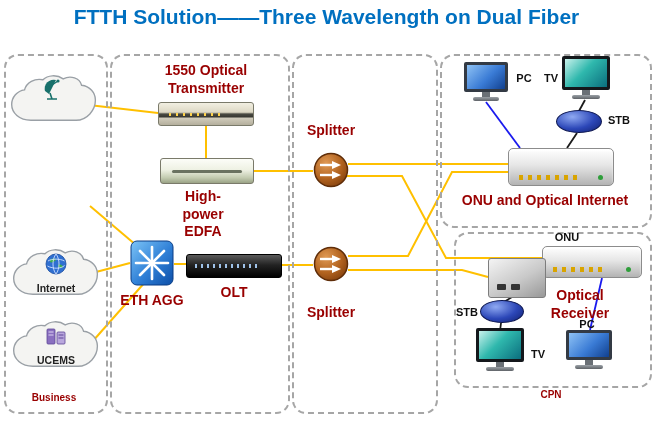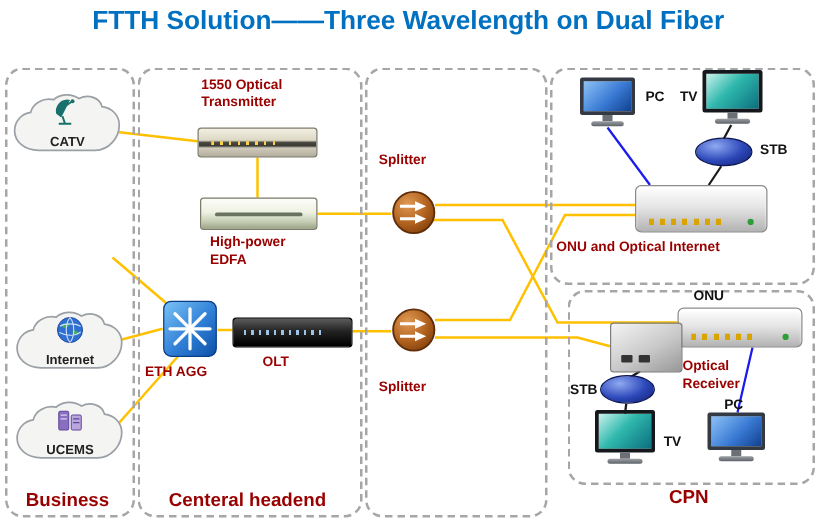--- a/index.html
+++ b/index.html
@@ -1,23 +1,23 @@
 <!DOCTYPE html>
 <html style="--title: #0070C0; --label: #990000; --wire: #FFC000; --wire-blue: #1a1aee; --wire-black: #1b1b1b; --box-border: #a6a6a6;"><head>
 <meta charset="utf-8">
 <style>
   html,body{margin:0;padding:0;background:#fff;}
   .stage{position:relative;width:653px;height:422px;background:#fff;overflow:hidden;
          font-family:"Liberation Sans",sans-serif;}
   .title{position:absolute;left:0;top:5px;width:100%;text-align:center;
          font-size:21px;font-weight:bold;color:var(--title,#0070C0);}
   .zone{position:absolute;border:2px dashed var(--box-border,#a6a6a6);border-radius:14px;}
-  .zlbl{position:absolute;text-align:center;color:var(--label,#990000);font-weight:bold;font-size:15px;}
-  .lbl{position:absolute;color:var(--label,#990000);font-weight:bold;font-size:11px;
-       text-align:left;line-height:1.25;}
+  .zlbl{position:absolute;text-align:center;color:var(--label,#990000);font-weight:bold;font-size:10px;}
+  .lbl{position:absolute;color:var(--label,#990000);font-weight:bold;font-size:14px;
+       text-align:center;line-height:1.25;}
   .nlbl{position:absolute;color:#111;font-weight:bold;font-size:11px;text-align:center;}
   .wires{position:absolute;left:0;top:0;pointer-events:none;}
   .wy{stroke:var(--wire,#FFC000);stroke-width:2;fill:none;}
   .wb{stroke:var(--wire-blue,#1a1aee);stroke-width:1.8;fill:none;}
   .wk{stroke:var(--wire-black,#1b1b1b);stroke-width:1.8;fill:none;}
   .cloud{position:absolute;width:92px;height:56px;}
   .cshape{position:absolute;inset:0;width:100%;height:100%;}
   .cicon{position:absolute;left:50%;top:6px;transform:translateX(-50%);width:26px;height:24px;}
   .clabel{position:absolute;left:0;right:0;bottom:8px;text-align:center;
           font-size:10.5px;font-weight:600;color:#222;}
@@ -98,34 +98,32 @@
     <path class="wk" d="M501 323 L500 331"></path>
   </svg>
 
   <div class="zone" style="left:4px;top:54px;width:100px;height:356px;"></div>
   <div class="zone" style="left:110px;top:54px;width:176px;height:356px;"></div>
   <div class="zone" style="left:292px;top:54px;width:142px;height:356px;"></div>
   <div class="zone" style="left:440px;top:54px;width:208px;height:170px;"></div>
   <div class="zone" style="left:454px;top:232px;width:194px;height:152px;"></div>
 
   <div class="zlbl" style="left:4px;top:392px;width:100px;">Business</div>
-  <div class="zlbl" style="left:110px;top:392px;width:176px;">Centeral headend</div>
   <div class="zlbl" style="left:454px;top:389px;width:194px;">CPN</div>
 
   <div class="cloud" style="left:8px;top:72px;">
     <svg class="cshape" viewBox="0 0 100 56">
       <path d="M25 50 C12 50 4 42 4 33 C4 25 10 18 18 17 C20 9 29 4 38 6 C43 1 53 0 60 5 C68 1 78 4 80 12 C89 13 95 20 95 28 C95 39 86 50 74 50 Z" fill="#f4f4f2" stroke="#9aa0a6" stroke-width="1.5"></path>
     </svg>
     <svg class="cicon" viewBox="0 0 24 24">
       <path d="M3 13 A9 9 0 0 1 14 2 L7 16 Z" fill="#17706b"></path>
       <line x1="7" y1="9" x2="16" y2="3" stroke="#17706b" stroke-width="1.4"></line>
       <circle cx="16" cy="3" r="1.6" fill="#17706b"></circle>
       <path d="M8 15 L10 21 M5 21 H15" stroke="#17706b" stroke-width="1.6" fill="none"></path>
     </svg>
-    <div class="clabel">CATV</div>
   </div>
 
 
   <div class="cloud" style="left:10px;top:246px;">
     <svg class="cshape" viewBox="0 0 100 56">
       <path d="M25 50 C12 50 4 42 4 33 C4 25 10 18 18 17 C20 9 29 4 38 6 C43 1 53 0 60 5 C68 1 78 4 80 12 C89 13 95 20 95 28 C95 39 86 50 74 50 Z" fill="#f4f4f2" stroke="#9aa0a6" stroke-width="1.5"></path>
     </svg>
     <svg class="cicon" viewBox="0 0 24 24">
       <circle cx="12" cy="12" r="10" fill="#2f6fd0" stroke="#1b4b9e" stroke-width="0.8"></circle>
       <path d="M6 8 C8 6 11 6 12 8 C10 10 8 11 6 10 Z M14 13 C16 12 19 13 19 15 C17 17 14 16 14 13 Z" fill="#3fae4e"></path>

